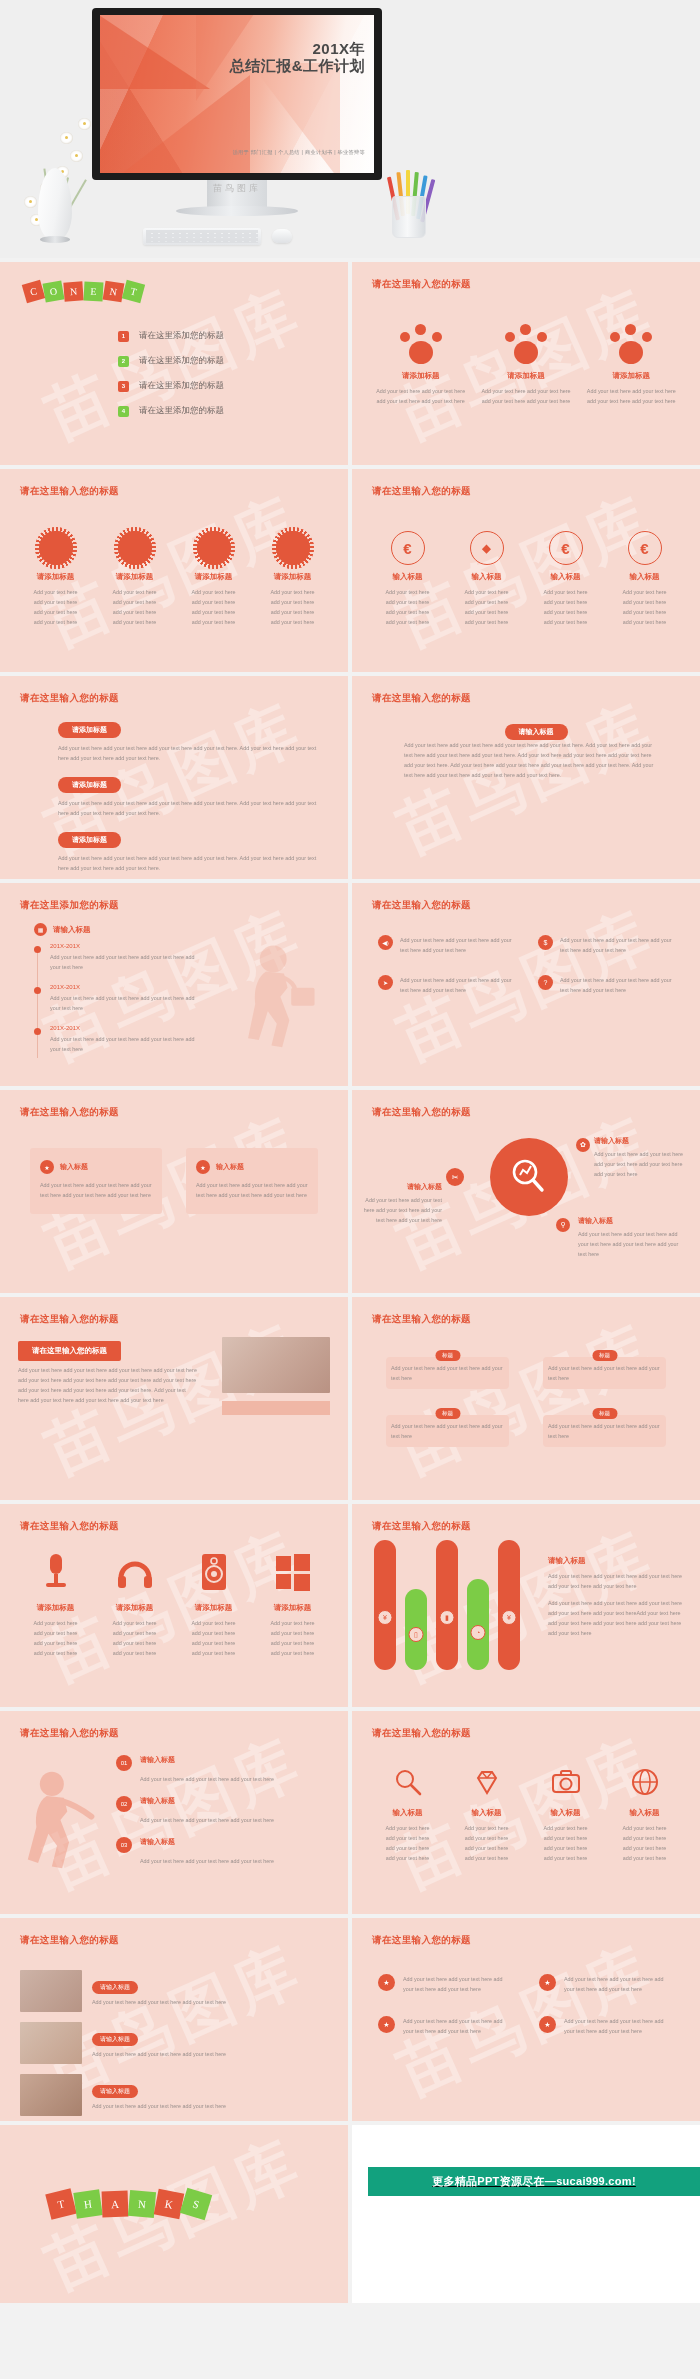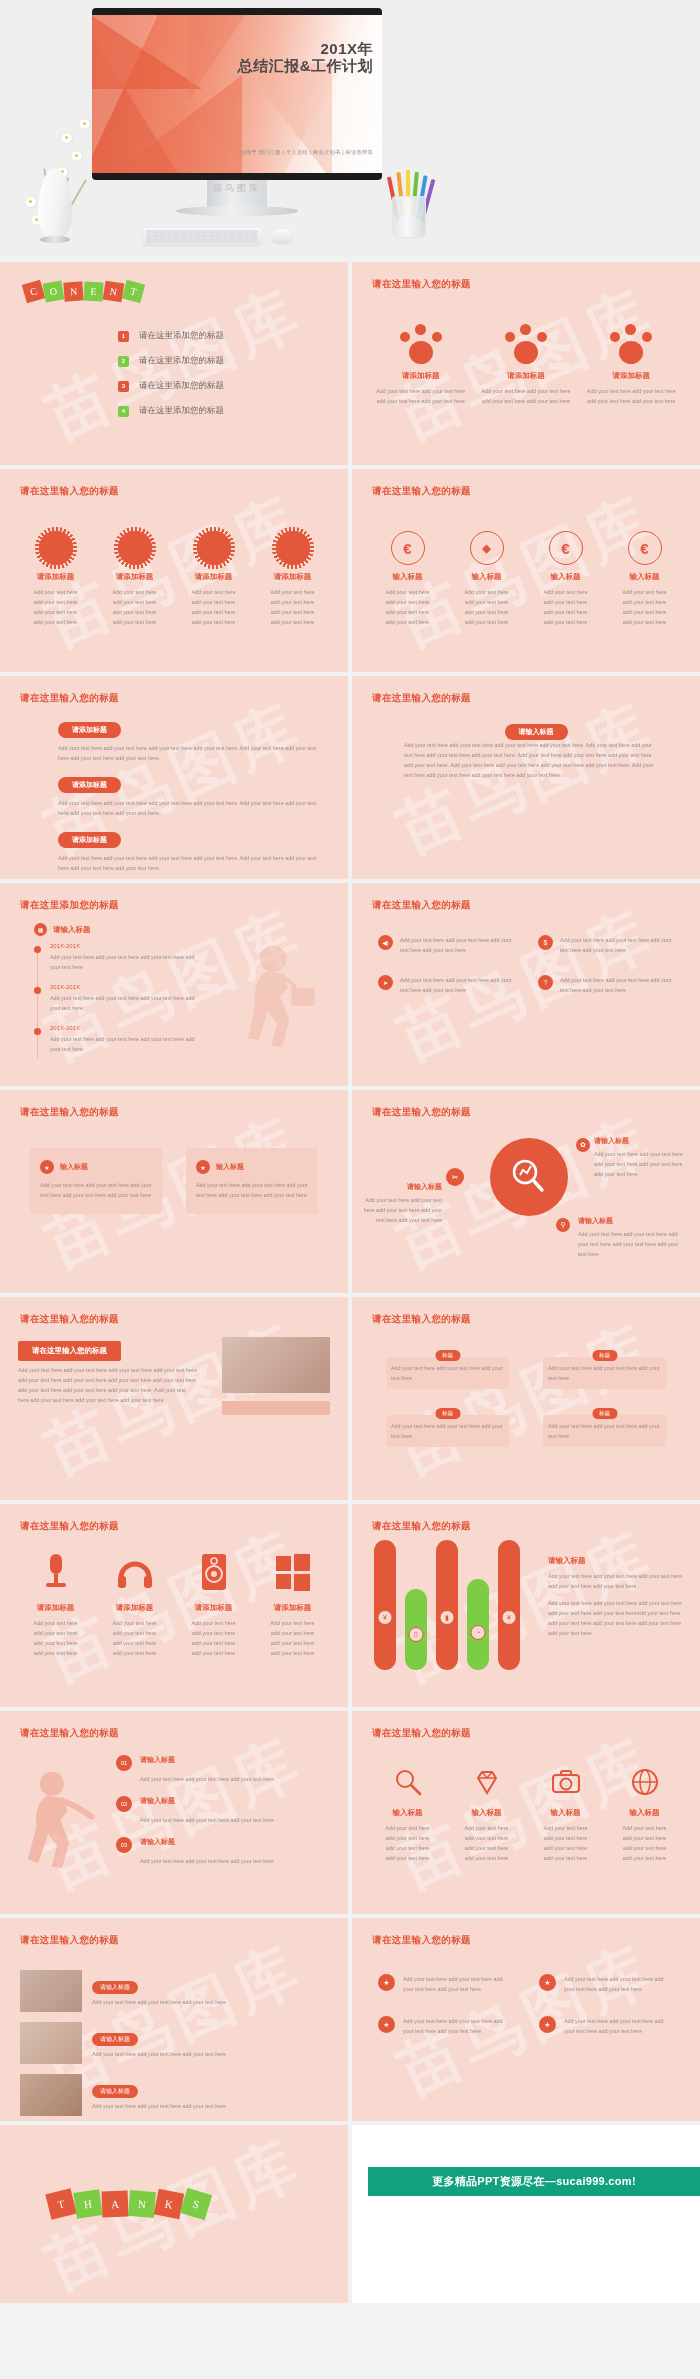--- a/index.html
+++ b/index.html
@@ -17,21 +17,21 @@
     background: #efefef;
     position: relative;
     overflow: hidden;
   }
   .monitor-frame {
     position: absolute;
     left: 92px; top: 8px;
     width: 290px; height: 172px;
     background: #1c1c1c;
     border-radius: 4px;
-    padding: 7px 0;
+    padding: 7px 8px;
   }
   .monitor-screen {
     width: 100%; height: 100%;
     position: relative;
     overflow: hidden;
     background:
       linear-gradient(115deg, rgba(255,255,255,.22) 0 18%, rgba(255,255,255,0) 18.2% 40%),
       linear-gradient(58deg, rgba(214,70,40,.30) 0 22%, rgba(255,255,255,0) 22.2% 55%),
       linear-gradient(-62deg, rgba(255,255,255,.35) 0 26%, rgba(255,255,255,0) 26.2% 60%),
       linear-gradient(100deg, #ea6a4c 0%, #f08a6e 34%, #f5b6a2 58%, #fdf3ef 82%, #ffffff 100%);
@@ -250,21 +250,21 @@
   }
   .bub-tag{
     position:absolute;left:50%;transform:translateX(-50%);top:-7px;
     background:#e3573a;color:#fff;font-size:5.5px;padding:2px 7px;border-radius:7px;white-space:nowrap;
   }
   .promo-a { background:#12a17e; color:#fff; text-align:center; font-size:11px; font-weight:bold; padding:7px 0; letter-spacing:.3px; }
   .promo-b { background:#7ccc46; color:#fff; text-align:center; font-size:10px; font-weight:bold; padding:6px 0; }
   .thanks-wrap { display:flex; gap:4px; padding:4px 0 0; }
   .thanks { width:348px;height:178px;background:#f7d9d0;position:relative;overflow:hidden; }
   .promo-col { width:348px;height:178px;background:#fff;position:relative; }
-  .promo-inner{position:absolute;left:16px;right:0;top:42px;}
+  .promo-inner{position:absolute;left:16px;right:0;top:42px;text-decoration:underline;}
 </style>
 </head>
 <body>
 
 <div class="page">
 
   <div class="hero">
 
     <div>
       <div class="stem" style="left:54px;top:176px;height:54px;transform:rotate(14deg);"></div>

